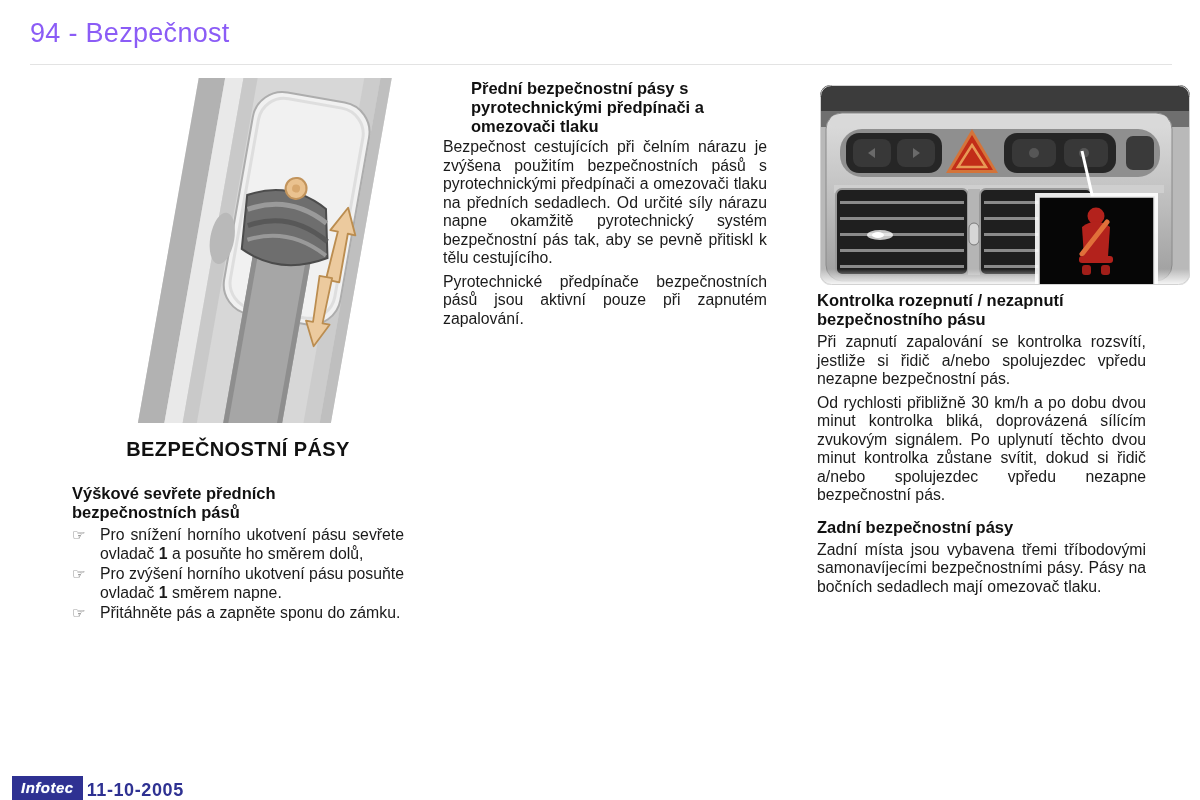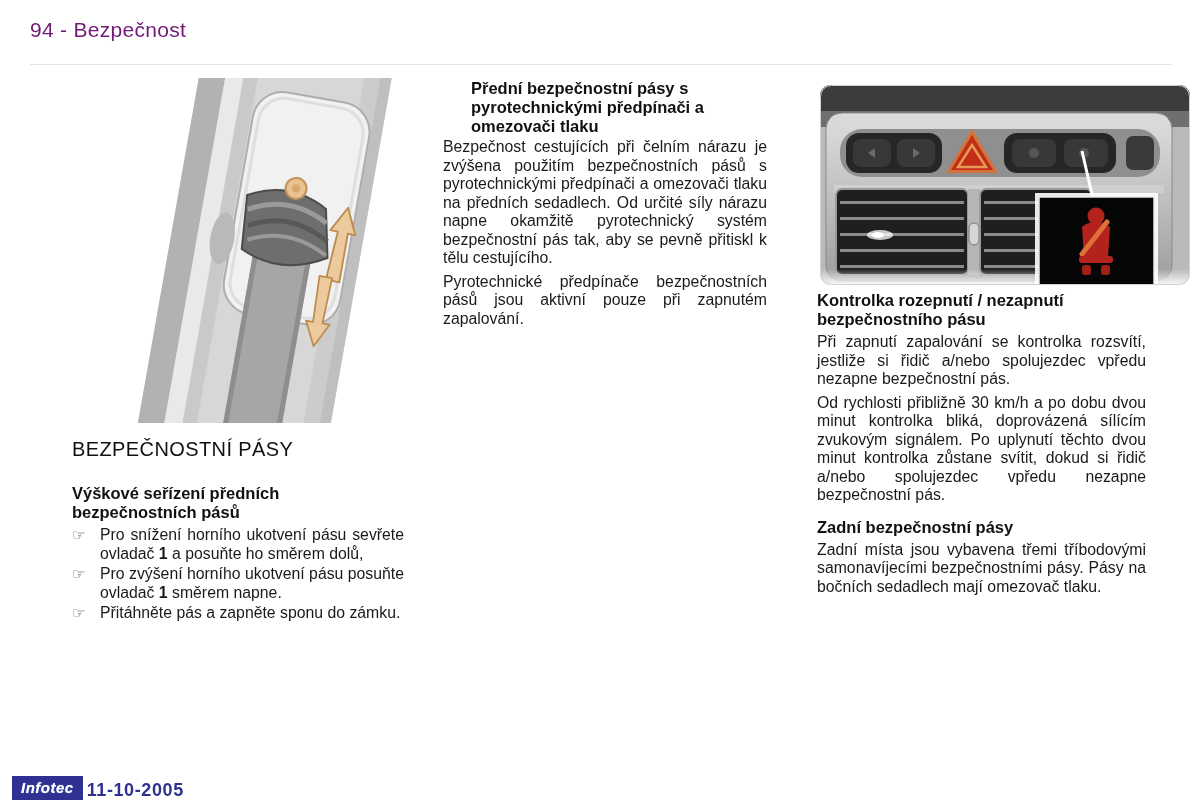--- a/index.html
+++ b/index.html
@@ -3,33 +3,33 @@
 <meta charset="utf-8">
 <style>
   html,body{margin:0;padding:0;}
   body{
     width:1200px;height:800px;position:relative;overflow:hidden;
     background:#ffffff;color:#1a1a1a;
     font-family:"Liberation Sans","DejaVu Sans",sans-serif;
   }
   .abs{position:absolute;}
   .page-header{
-    left:30px;top:18px;font-size:21px;font-weight:500;letter-spacing:.3px;color:#701a75;
+    left:30px;top:18px;font-size:27px;font-weight:500;letter-spacing:.3px;color:#8b5cf6;
   }
   .header-rule{left:30px;top:64px;width:1142px;height:1px;background:#e3e3e3;}
   .col{text-align:justify;}
   .body-text{font-size:15.8px;line-height:18.5px;hyphens:manual;}
   .body-text p{margin:0 0 5px 0;}
   .col-title{
     font-size:16.5px;line-height:19px;font-weight:700;color:#111;
     white-space:pre-line;text-align:left;margin:0 0 4px 0;
   }
   .section-main-title{
-    font-size:20px;line-height:22px;font-weight:400;letter-spacing:.4px;
-    color:#111;margin:0 0 24px 0;text-align:left;
+    font-size:20px;line-height:22px;font-weight:700;letter-spacing:.4px;
+    color:#111;margin:0 0 24px 0;text-align:center;
   }
   .bullet{display:flex;margin:0 0 2px 0;}
   .bullet .hand{
     flex:0 0 28px;font-size:15px;color:#4a4a4a;line-height:18.5px;text-align:left;
   }
   .bullet .btext{flex:1;font-size:15.8px;line-height:18.5px;text-align:justify;}
   .bold1{font-weight:700;}
   .sub-gap{margin-top:21px;}
   .section2-title{margin-top:13px;}
   .footer{
@@ -79,21 +79,21 @@
       <path d="M0,-46 L15,-16 L6,-16 L8,42 L-8,42 L-6,-16 L-15,-16 Z" fill="#ecca9e" stroke="#bb8d50" stroke-width="2.2" stroke-linejoin="round"></path>
     </g>
     <g transform="translate(242,232) rotate(190) scale(0.8)">
       <path d="M0,-46 L15,-16 L6,-16 L8,42 L-8,42 L-6,-16 L-15,-16 Z" fill="#ecca9e" stroke="#bb8d50" stroke-width="2.2" stroke-linejoin="round"></path>
     </g>
   </svg>
 </figure>
 
 <div class="abs col" style="left:72px;top:438px;width:332px;">
   <h2 class="section-main-title">BEZPEČNOSTNÍ PÁSY</h2>
-  <h3 class="col-title">Výškové seřízení předních
+  <h3 class="col-title">Výškové sevřete předních
 bezpečnostních pásů</h3>
   <div class="bullet">
     <span class="hand">☞</span>
     <span class="btext"><span>Pro snížení horního ukotvení pásu sevřete ovladač </span><span class="bold1">1</span><span> a posuňte ho směrem dolů,</span></span>
   </div>
   <div class="bullet">
     <span class="hand">☞</span>
     <span class="btext"><span>Pro zvýšení horního ukotvení pásu posuňte ovladač </span><span class="bold1">1</span><span> směrem napne.</span></span>
   </div>
   <div class="bullet">

